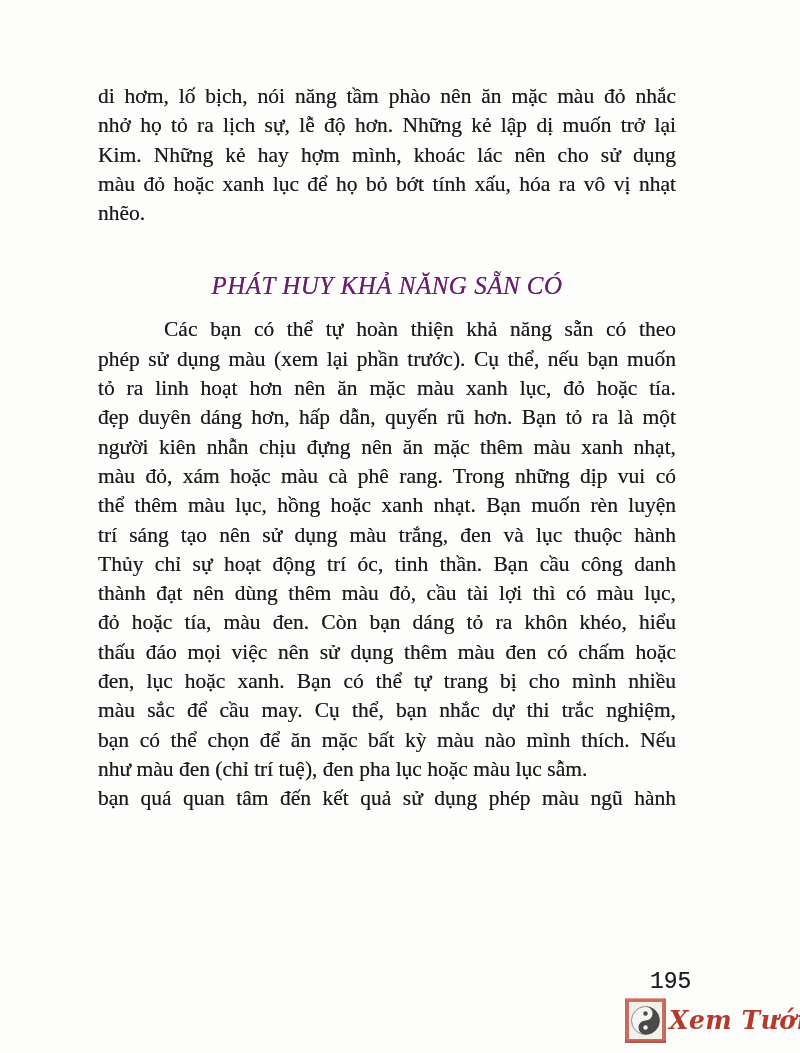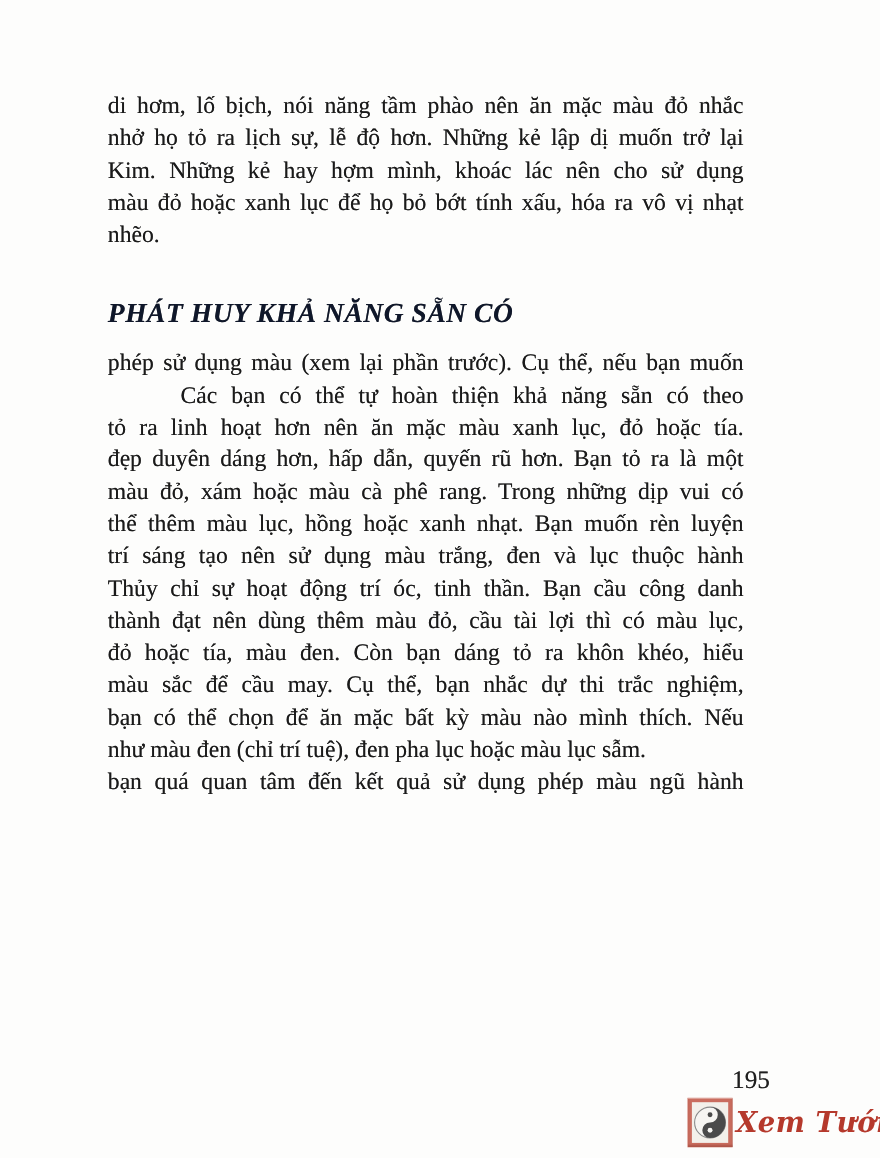--- a/index.html
+++ b/index.html
@@ -35,36 +35,37 @@
     text-align: right;
     text-align-last: left;
   }
   .line.indent {
     text-indent: 66px;
   }
   .heading {
     margin: 43px 0 14px 0;
     font-size: 25px;
     line-height: 30px;
-    font-weight: bold;
+    font-weight: normal;
     font-style: italic;
-    text-align: left;
+    text-align: center;
     letter-spacing: 0.5px;
-    color: #0f172a;
+    color: #701a75;
     text-shadow: 0 0 0.6px rgba(25, 25, 25, 0.7);
   }
   .page-number {
     position: absolute;
     left: 650px;
     top: 969px;
     width: 50px;
-    text-align: right;
+    text-align: left;
     font-size: 23px;
     color: #1f1f1f;
     text-shadow: 0 0 0.5px rgba(25, 25, 25, 0.6);
+    font-family: Liberation Mono, monospace;
   }
   .watermark {
     position: absolute;
     left: 625px;
     top: 998px;
     display: flex;
     align-items: center;
     gap: 3px;
   }
   .wm-logo {
@@ -105,30 +106,33 @@
       <div class="line">di hơm, lố bịch, nói năng tầm phào nên ăn mặc màu đỏ nhắc</div>
       <div class="line">nhở họ tỏ ra lịch sự, lễ độ hơn. Những kẻ lập dị muốn trở lại</div>
       <div class="line">Kim. Những kẻ hay hợm mình, khoác lác nên cho sử dụng</div>
       <div class="line">màu đỏ hoặc xanh lục để họ bỏ bớt tính xấu, hóa ra vô vị nhạt</div>
       <div class="line last">nhẽo.</div>
     </div>
 
     <div class="heading">PHÁT HUY KHẢ NĂNG SẴN CÓ</div>
 
     <div class="para">
+      <div class="line indent">Các bạn có thể tự hoàn thiện khả năng sẵn có theo</div>
       <div class="line">phép sử dụng màu (xem lại phần trước). Cụ thể, nếu bạn muốn</div>
-      <div class="line indent">Các bạn có thể tự hoàn thiện khả năng sẵn có theo</div>
       <div class="line">tỏ ra linh hoạt hơn nên ăn mặc màu xanh lục, đỏ hoặc tía.</div>
       <div class="line">đẹp duyên dáng hơn, hấp dẫn, quyến rũ hơn. Bạn tỏ ra là một</div>
+      <div class="line">người kiên nhẫn chịu đựng nên ăn mặc thêm màu xanh nhạt,</div>
       <div class="line">màu đỏ, xám hoặc màu cà phê rang. Trong những dịp vui có</div>
       <div class="line">thể thêm màu lục, hồng hoặc xanh nhạt. Bạn muốn rèn luyện</div>
       <div class="line">trí sáng tạo nên sử dụng màu trắng, đen và lục thuộc hành</div>
       <div class="line">Thủy chỉ sự hoạt động trí óc, tinh thần. Bạn cầu công danh</div>
       <div class="line">thành đạt nên dùng thêm màu đỏ, cầu tài lợi thì có màu lục,</div>
       <div class="line">đỏ hoặc tía, màu đen. Còn bạn dáng tỏ ra khôn khéo, hiểu</div>
+      <div class="line">thấu đáo mọi việc nên sử dụng thêm màu đen có chấm hoặc</div>
+      <div class="line">đen, lục hoặc xanh. Bạn có thể tự trang bị cho mình nhiều</div>
       <div class="line">màu sắc để cầu may. Cụ thể, bạn nhắc dự thi trắc nghiệm,</div>
       <div class="line">bạn có thể chọn để ăn mặc bất kỳ màu nào mình thích. Nếu</div>
       <div class="line last">như màu đen (chỉ trí tuệ), đen pha lục hoặc màu lục sẫm.</div>
       <div class="line">bạn quá quan tâm đến kết quả sử dụng phép màu ngũ hành</div>
     </div>
 
   </div>
 
   <div class="page-number">195</div>
 

